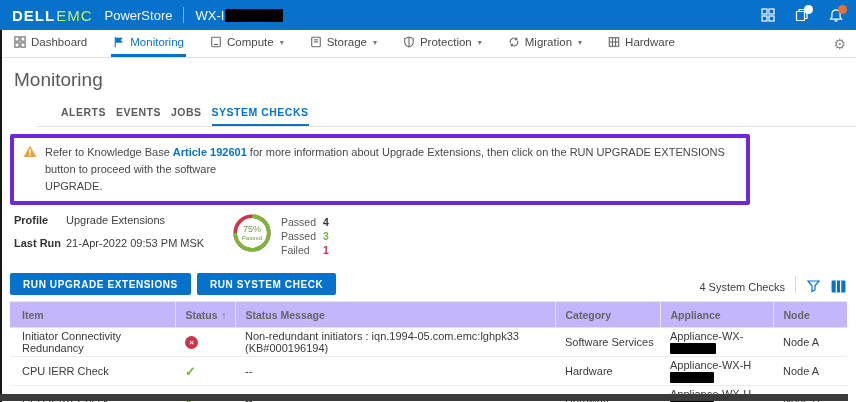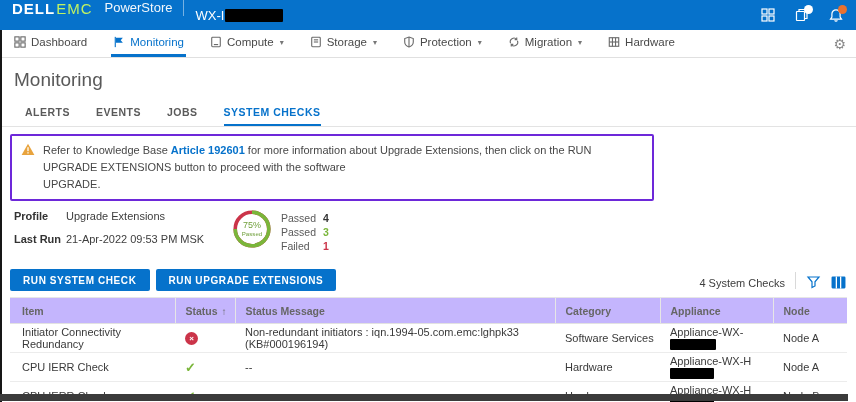--- a/index.html
+++ b/index.html
@@ -5,21 +5,21 @@
   * { box-sizing: border-box; margin: 0; padding: 0; }
   html,body { width:856px; height:402px; }
   body {
     font-family:"Liberation Sans", sans-serif;
     background:#ffffff; color:#3d3d3d;
     overflow:hidden; position:relative;
   }
   body::before{ content:""; position:absolute; left:0; top:30px; bottom:0; width:2px; background:#161616; z-index:60; }
 
   
-  .topbar { height:30px; background:#0672CB; display:flex; padding:0 12px; color:#fff; }
+  .topbar { height:30px; background:#0672CB; display:flex; align-items:center; padding:0 12px; color:#fff; }
   .logo { display:flex; align-items:baseline; }
   .logo-dell { font-weight:700; font-size:15px; letter-spacing:1px; }
   .logo-emc  { font-weight:400; font-size:15px; letter-spacing:1px; color:#bef264; margin-left:1px; }
   .product   { font-size:13px; margin-left:12px; color:#f2f7fc; }
   .hdr-div   { width:1px; height:16px; background:rgba(255,255,255,.45); margin:0 11px; }
   .cluster   { font-size:13px; display:flex; align-items:center; }
   .redact { display:inline-block; background:#000; height:13px; border-radius:1px; vertical-align:middle; }
   .topbar-right { margin-left:auto; display:flex; align-items:center; gap:18px; }
   .tb-icon { position:relative; width:16px; height:16px; display:flex; align-items:center; justify-content:center; cursor:pointer; }
   .badge { position:absolute; border-radius:50%; }
@@ -30,26 +30,26 @@
   .navbar { height:28px; background:#fff; border-bottom:1px solid #e0e0e0; display:flex; align-items:stretch; padding:0 10px 0 12px; font-size:11.5px; color:#494949; }
   .nav-item { display:flex; align-items:center; gap:5px; padding:0 2px; margin-right:22px; cursor:pointer; border-bottom:3px solid transparent; }
   .nav-item .nicon { display:flex; color:#6b6b6b; }
   .nav-item.active { color:#0672CB; border-bottom-color:#0672CB; }
   .nav-item.active .nicon { color:#0672CB; }
   .caret { font-size:8px; color:#777; margin-left:1px; }
   .nav-gear { margin-left:auto; display:flex; align-items:center; color:#8a8a8a; font-size:14px; cursor:pointer; }
 
   
   .page-title { font-size:19px; color:#595959; padding:11px 0 9px 14px; font-weight:400; }
-  .tabs { display:flex; gap:26px; padding-left:25px; border-bottom:1px solid #e3e3e3; height:27px; }
+  .tabs { display:flex; gap:10px; padding-left:25px; border-bottom:1px solid #e3e3e3; height:27px;margin-left:36px; }
   .tab { font-size:10.5px; font-weight:700; letter-spacing:.5px; color:#5a5a5a; display:flex; align-items:flex-start; padding-top:6px; border-bottom:2.5px solid transparent; cursor:pointer; }
   .tab.active { color:#0672CB; border-bottom-color:#0672CB; }
 
   
-  .banner { position:relative; margin:7px 0 0 10px; width:644px; border:2px solid #6d28d9; border-radius:2px; background:#fff; padding:6px 10px 6px 31px; font-size:11px; color:#474747; line-height:1.55; }
+  .banner { position:relative; margin:7px 0 0 10px; width:740px; border:4px solid #6d28d9; border-radius:2px; background:#fff; padding:6px 10px 6px 31px; font-size:11px; color:#474747; line-height:1.55; }
   .banner .warn { position:absolute; left:9px; top:7px; }
   .banner a { color:#0672CB; font-weight:700; text-decoration:none; cursor:pointer; }
   .banner .line2 { display:block; }
 
   
   .summary { display:flex; margin:9px 0 0 14px; align-items:flex-start; }
   .kv { width:219px; font-size:11px; }
   .kv-row { display:flex; margin-bottom:11px; }
   .kv-label { width:52px; font-weight:700; color:#333; }
   .kv-value { color:#3d3d3d; }
@@ -251,22 +251,22 @@
       <span class="legend-value lv-1">3</span>
     </div>
     <div class="legend-row">
       <span class="legend-label">Failed</span>
       <span class="legend-value lv-2">1</span>
     </div>
   </div>
 </div>
 
 <div class="actions">
+  <button class="btn">RUN UPGRADE EXTENSIONS</button>
   <button class="btn">RUN SYSTEM CHECK</button>
-  <button class="btn">RUN UPGRADE EXTENSIONS</button>
   <div class="table-controls">
     <span class="count-label">4 System Checks</span>
     <span class="vdiv"></span>
     <span class="ctl-icon">
       <svg width="15" height="14" viewBox="0 0 14 14" fill="none" stroke="#0672CB" stroke-width="1.2">
         <path d="M1.5 2 h11 L8.5 6.8 V11 l-3 1.6 V6.8 z"></path>
       </svg>
     </span>
     <span class="ctl-icon">
       <svg width="15" height="13" viewBox="0 0 14 12">

